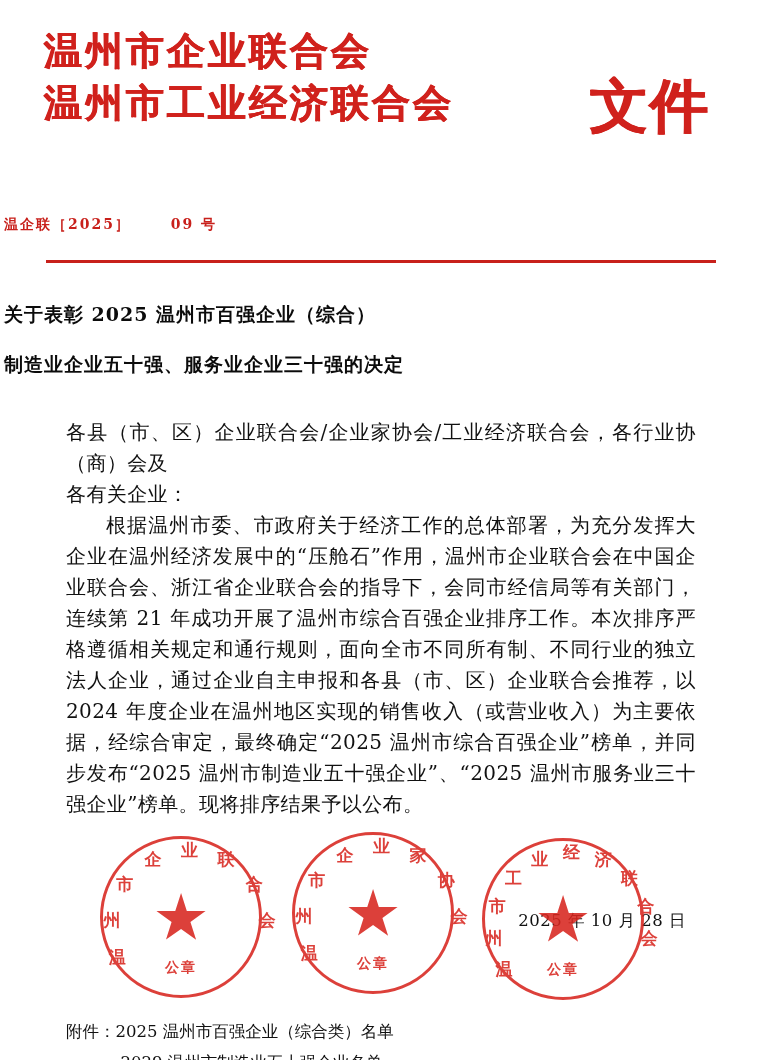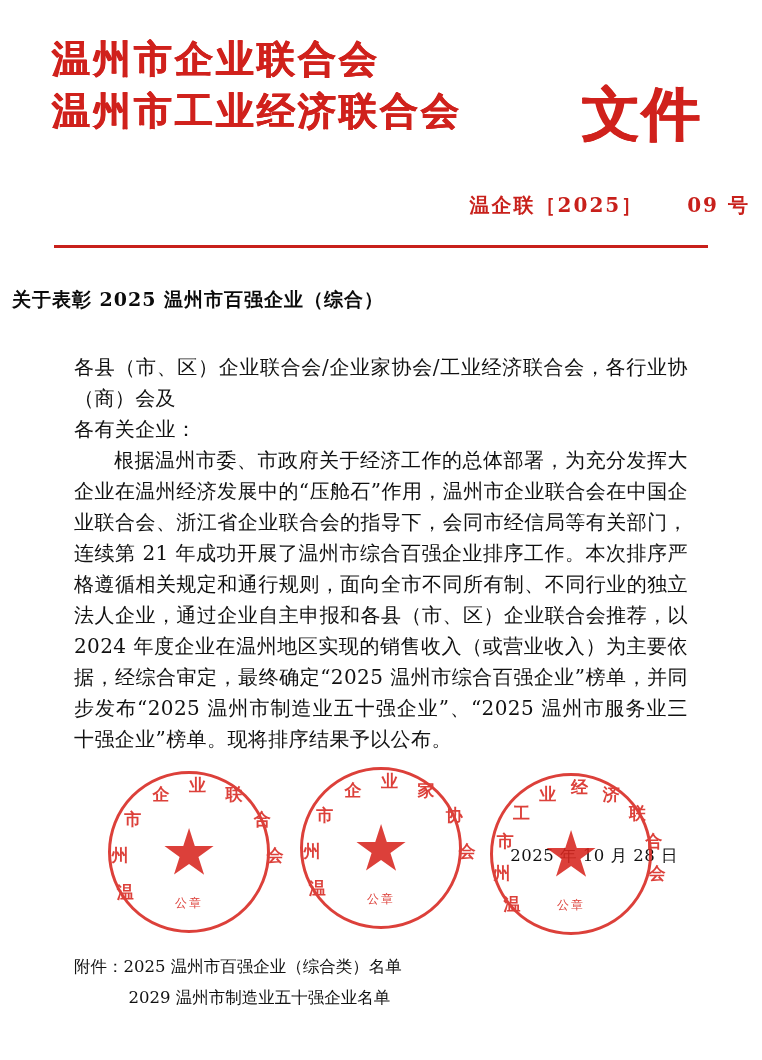--- a/index.html
+++ b/index.html
@@ -14,21 +14,21 @@
     height: 1060px;
     position: relative;
     font-family: "DejaVu Serif", "Liberation Serif", serif;
     overflow: hidden;
   }
 
   .doc {
     position: relative;
     width: 762px;
     height: 928px;
-    padding: 12px;
+    padding: 4px;
   }
 
   
   .letterhead {
     position: relative;
     padding: 24px 40px 0 40px;
     height: 180px;
   }
   .lh-lines {
     display: flex;
@@ -54,24 +54,25 @@
     font-family: "DejaVu Serif", "Liberation Serif", serif;
     font-weight: 700;
     font-size: 58px;
     line-height: 60px;
     letter-spacing: 2px;
     text-shadow: 0.8px 0 0 #d0211c, -0.8px 0 0 #d0211c;
   }
 
   
   .docnum {
-    text-align: right;
+    text-align: left;
     color: #c8201b;
-    font-size: 20px;
+    font-size: 14px;
     letter-spacing: 2px;
+    margin-top: 32px;
     font-weight: 600;
   }
   .docnum .gap { display: inline-block; width: 26px; }
 
   
   .red-rule {
     margin: 26px 42px 0 42px;
     height: 3px;
     background: #c8201b;
   }
@@ -154,22 +155,22 @@
     color: #d8261f;
     font-family: "DejaVu Serif", "Liberation Serif", serif;
     transform-origin: 0 0;
     white-space: nowrap;
   }
   .seal .bottom-text {
     position: absolute;
     left: 50%;
     bottom: 18px;
     transform: translateX(-50%);
-    font-size: 12px;
-    font-weight: 400;
+    font-size: 14px;
+    font-weight: 700;
     color: #d8261f;
     letter-spacing: 2px;
   }
 
   
   .attach {
     margin: 10px 62px 0 62px;
     font-size: 16.5px;
     line-height: 31px;
     color: #111;
@@ -194,20 +195,21 @@
     <span>温企联［2025］</span>
     <span class="gap"></span>
     <span>09</span>
     <span>号</span>
   </div>
 
   <div class="red-rule"></div>
 
   <div class="title-block">
     <div class="title-line">关于表彰 2025 温州市百强企业（综合）</div>
+    <div class="title-line second">制造业企业五十强、服务业企业三十强的决定</div>
   </div>
 
   <div class="body-block">
     <p class="addressee">各县（市、区）企业联合会/企业家协会/工业经济联合会，各行业协（商）会及</p>
     <p class="addressee-2">各有关企业：</p>
     <p class="para">根据温州市委、市政府关于经济工作的总体部署，为充分发挥大企业在温州经济发展中的“压舱石”作用，温州市企业联合会在中国企业联合会、浙江省企业联合会的指导下，会同市经信局等有关部门，连续第 21 年成功开展了温州市综合百强企业排序工作。本次排序严格遵循相关规定和通行规则，面向全市不同所有制、不同行业的独立法人企业，通过企业自主申报和各县（市、区）企业联合会推荐，以 2024 年度企业在温州地区实现的销售收入（或营业收入）为主要依据，经综合审定，最终确定“2025 温州市综合百强企业”榜单，并同步发布“2025 温州市制造业五十强企业”、“2025 温州市服务业三十强企业”榜单。现将排序结果予以公布。</p>
   </div>
 
   <div class="seal-area">
 

